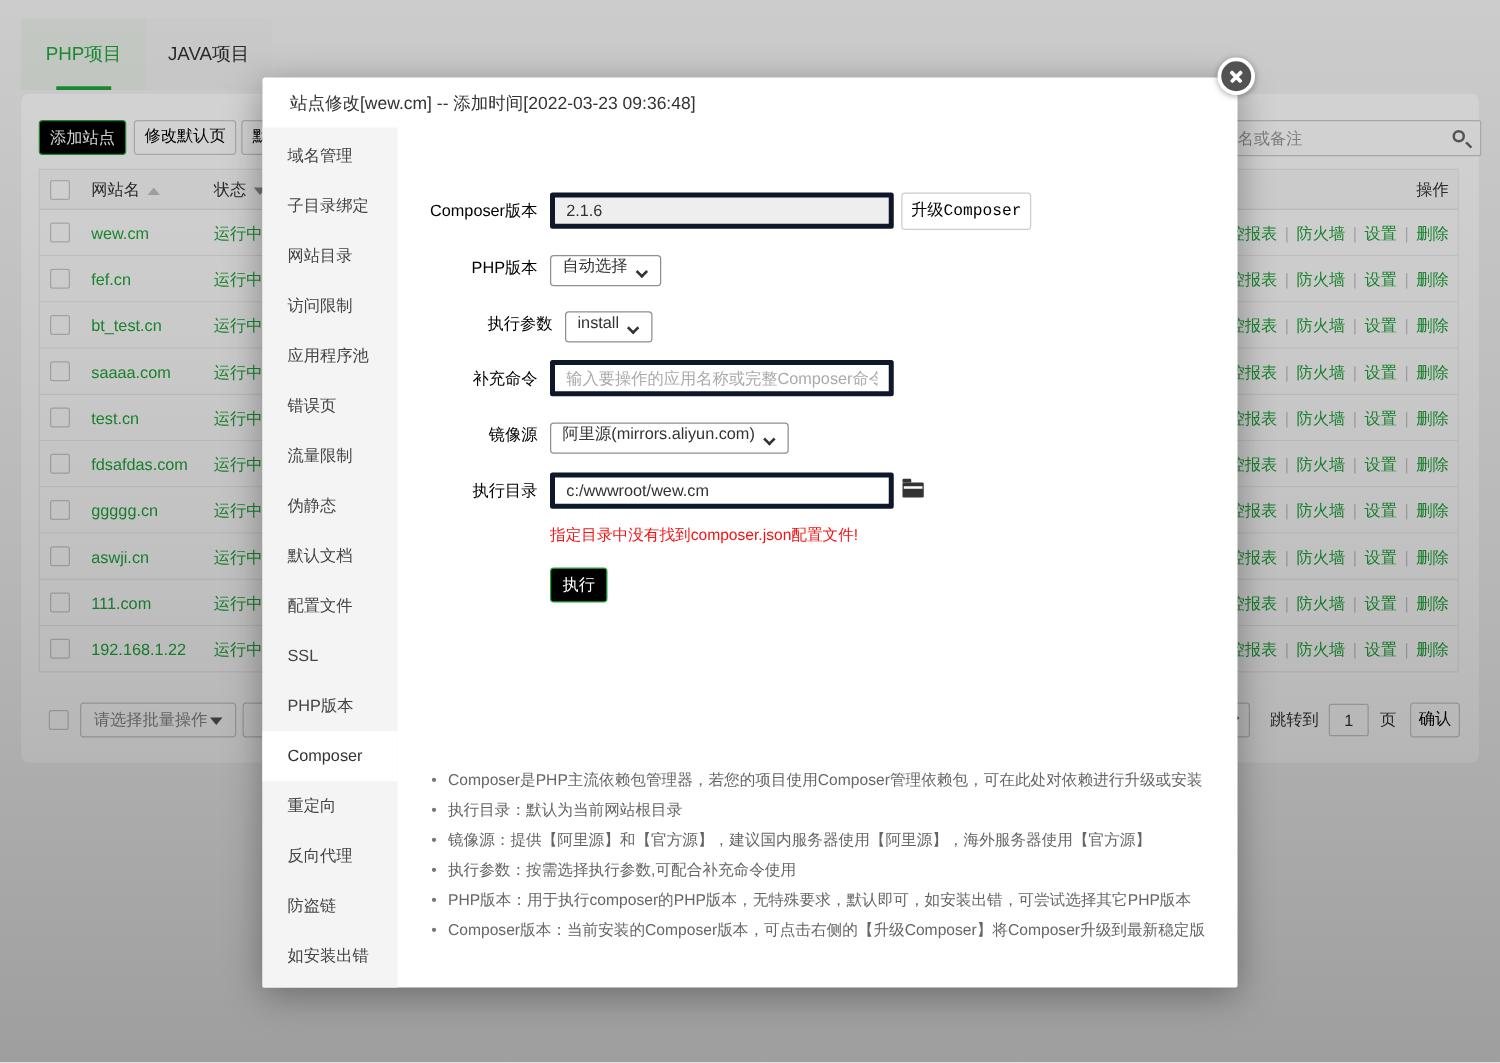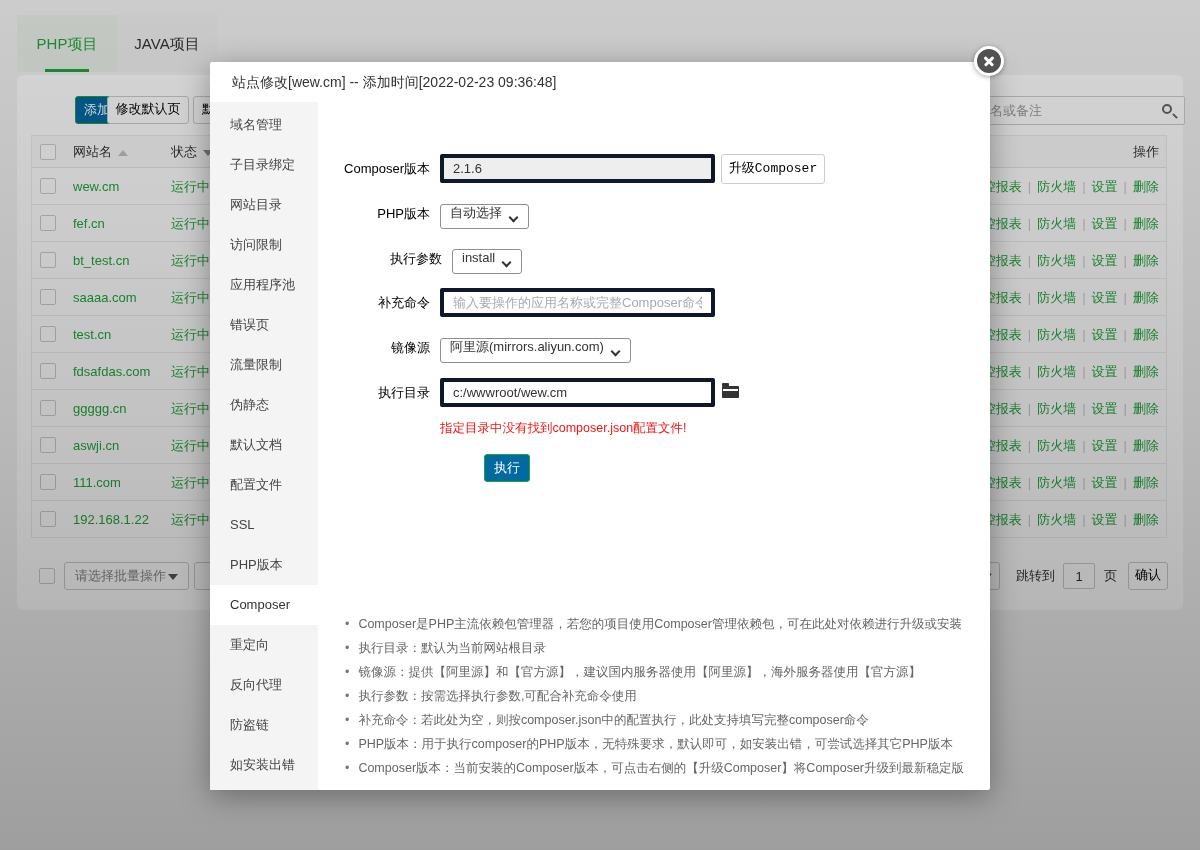--- a/index.html
+++ b/index.html
@@ -10,21 +10,21 @@
     font-family:"Liberation Sans","DejaVu Sans",sans-serif;
     color:#333;
   }
   
   .tab { position:absolute; top:15px; height:57px; line-height:57px; text-align:center; font-size:15px; cursor:pointer; }
   .tab-php { left:17px; width:100px; color:#20a53a; background:#e9efe9; }
   .tab-java { left:117px; width:100px; color:#333; background:#f0f0f0; }
   .tab-underline { position:absolute; left:28px; bottom:0; width:44px; height:3px; background:#20a53a; }
   .card { position:absolute; left:17px; top:75px; width:1166px; height:535px; background:#fff; border-radius:6px; }
   .btn { display:inline-block; height:28px; line-height:26px; font-size:13px; border-radius:3px; text-align:center; cursor:pointer; }
-  .btn-green { background:#0369a1; border:1px solid #20a53a; color:#fff;margin-left:44px; }
+  .btn-green { background:#000000; border:1px solid #20a53a; color:#fff; }
   .btn-plain { background:#fff; border:1px solid #ccc; color:#000000;font-family:Liberation Mono, monospace; }
   .tb-add { position:absolute; left:14px; top:21px; width:70px; }
   .tb-modify { position:absolute; left:90px; top:21px; width:82px; }
   .tb-partial { position:absolute; left:176px; top:21px; width:90px; text-align:left; padding-left:8px; overflow:hidden; }
   .search-box { position:absolute; left:951px; top:21px; width:217px; height:29px; border:1px solid #ccc; border-radius:2px; background:#fff; }
   .search-box input { position:absolute; left:0; top:0; width:100%; height:100%; border:none; outline:none; padding:0 30px 0 8px; font-size:13px; color:#333; font-family:inherit; background:transparent; }
   .search-box input::placeholder { color:#9a9a9a; }
   .icon-search { position:absolute; right:12px; top:7px; width:10px; height:10px; border:2px solid #666; border-radius:50%; }
   .icon-search::after { content:""; position:absolute; left:8px; top:9px; width:6px; height:2px; background:#666; transform:rotate(45deg); }
   
@@ -195,21 +195,21 @@
   <div class="btn btn-plain ft-confirm">确认</div>
 </div>
 
 <div class="overlay"></div>
 
 <div class="modal">
   <div class="m-close">
       <span class="x1"></span>
       <span class="x2"></span>
     </div>
-  <div class="m-head">站点修改[wew.cm] -- 添加时间[2022-02-23 09:36:48]</div>
+  <div class="m-head">站点修改[wew.cm] -- 添加时间[2022-03-23 09:36:48]</div>
 
   <div class="m-side">
       <div class="menu-item">域名管理</div>
       <div class="menu-item">子目录绑定</div>
       <div class="menu-item">网站目录</div>
       <div class="menu-item">访问限制</div>
       <div class="menu-item">应用程序池</div>
       <div class="menu-item">错误页</div>
       <div class="menu-item">流量限制</div>
       <div class="menu-item">伪静态</div>
@@ -259,18 +259,17 @@
     <span class="icon-folder"></span>
 
     <div class="f-error">指定目录中没有找到composer.json配置文件!</div>
     <div class="btn btn-green run-btn">执行</div>
 
     <div class="notes">
         <div class="note-li">Composer是PHP主流依赖包管理器，若您的项目使用Composer管理依赖包，可在此处对依赖进行升级或安装</div>
         <div class="note-li">执行目录：默认为当前网站根目录</div>
         <div class="note-li">镜像源：提供【阿里源】和【官方源】，建议国内服务器使用【阿里源】，海外服务器使用【官方源】</div>
         <div class="note-li">执行参数：按需选择执行参数,可配合补充命令使用</div>
-        <div class="note-li">补充命令：若此处为空，则按composer.json中的配置执行，此处支持填写完整composer命令</div>
         <div class="note-li">PHP版本：用于执行composer的PHP版本，无特殊要求，默认即可，如安装出错，可尝试选择其它PHP版本</div>
         <div class="note-li">Composer版本：当前安装的Composer版本，可点击右侧的【升级Composer】将Composer升级到最新稳定版</div>
       </div>
   </div>
 </div>
 
 </body></html>

